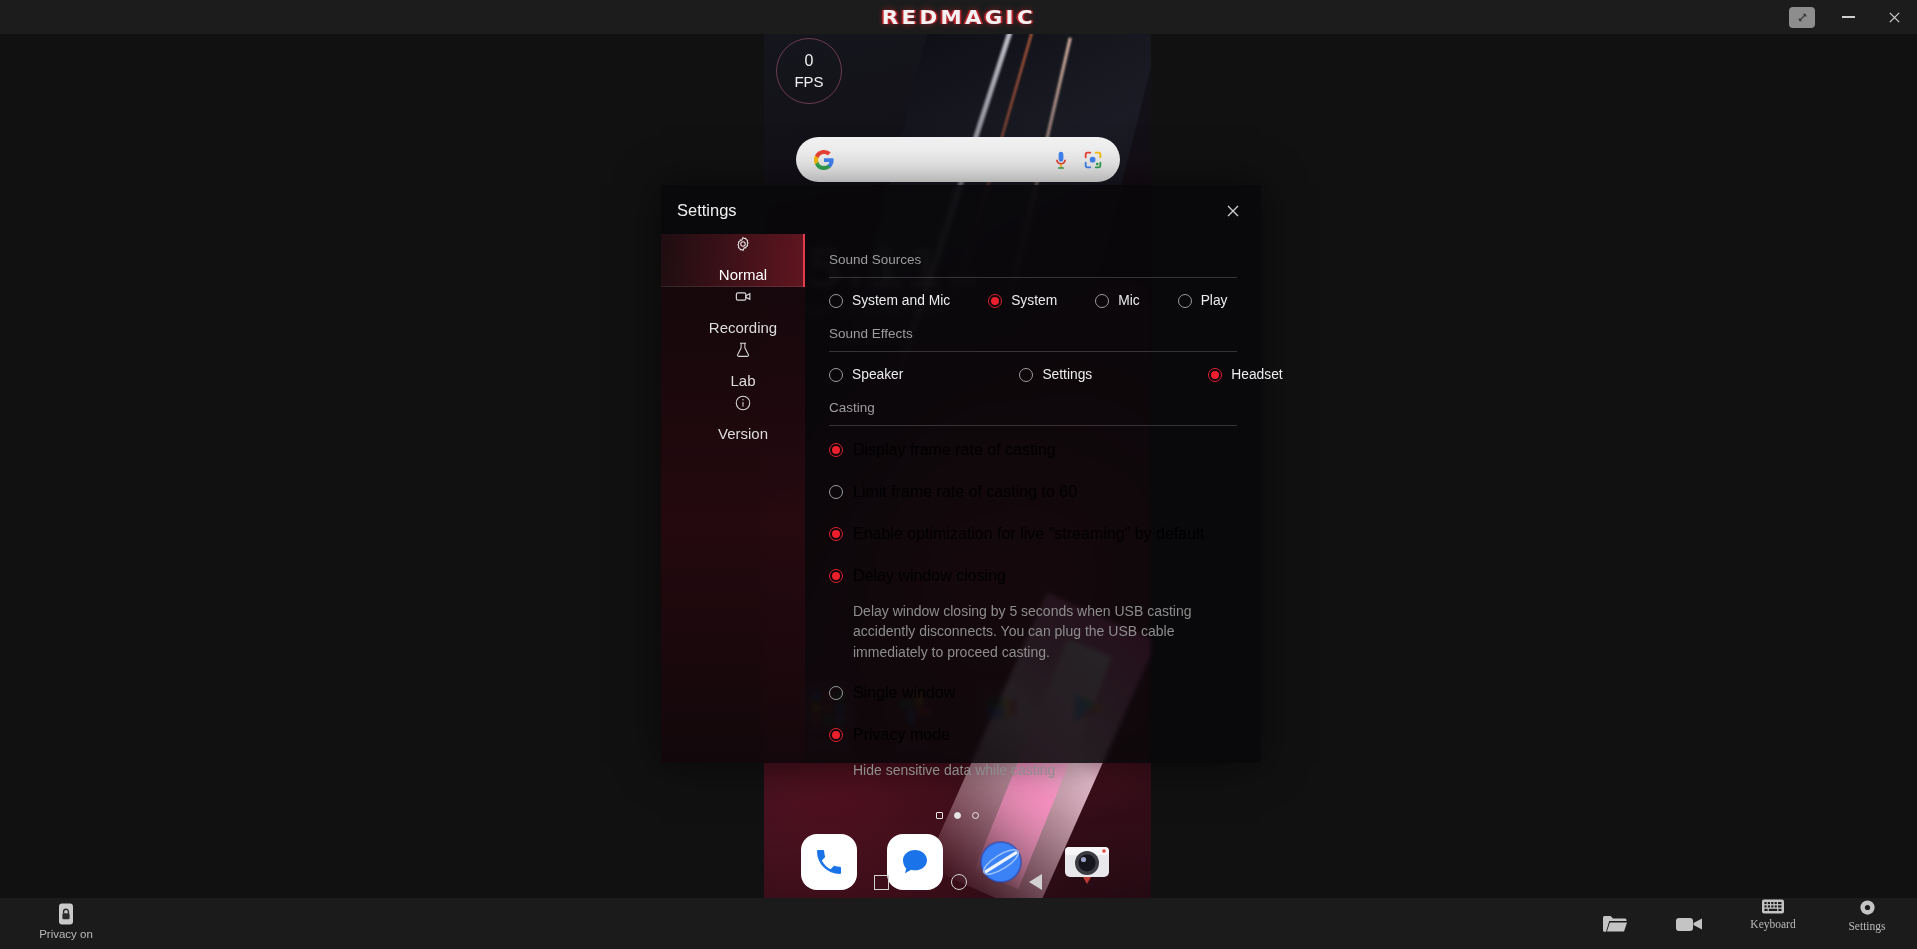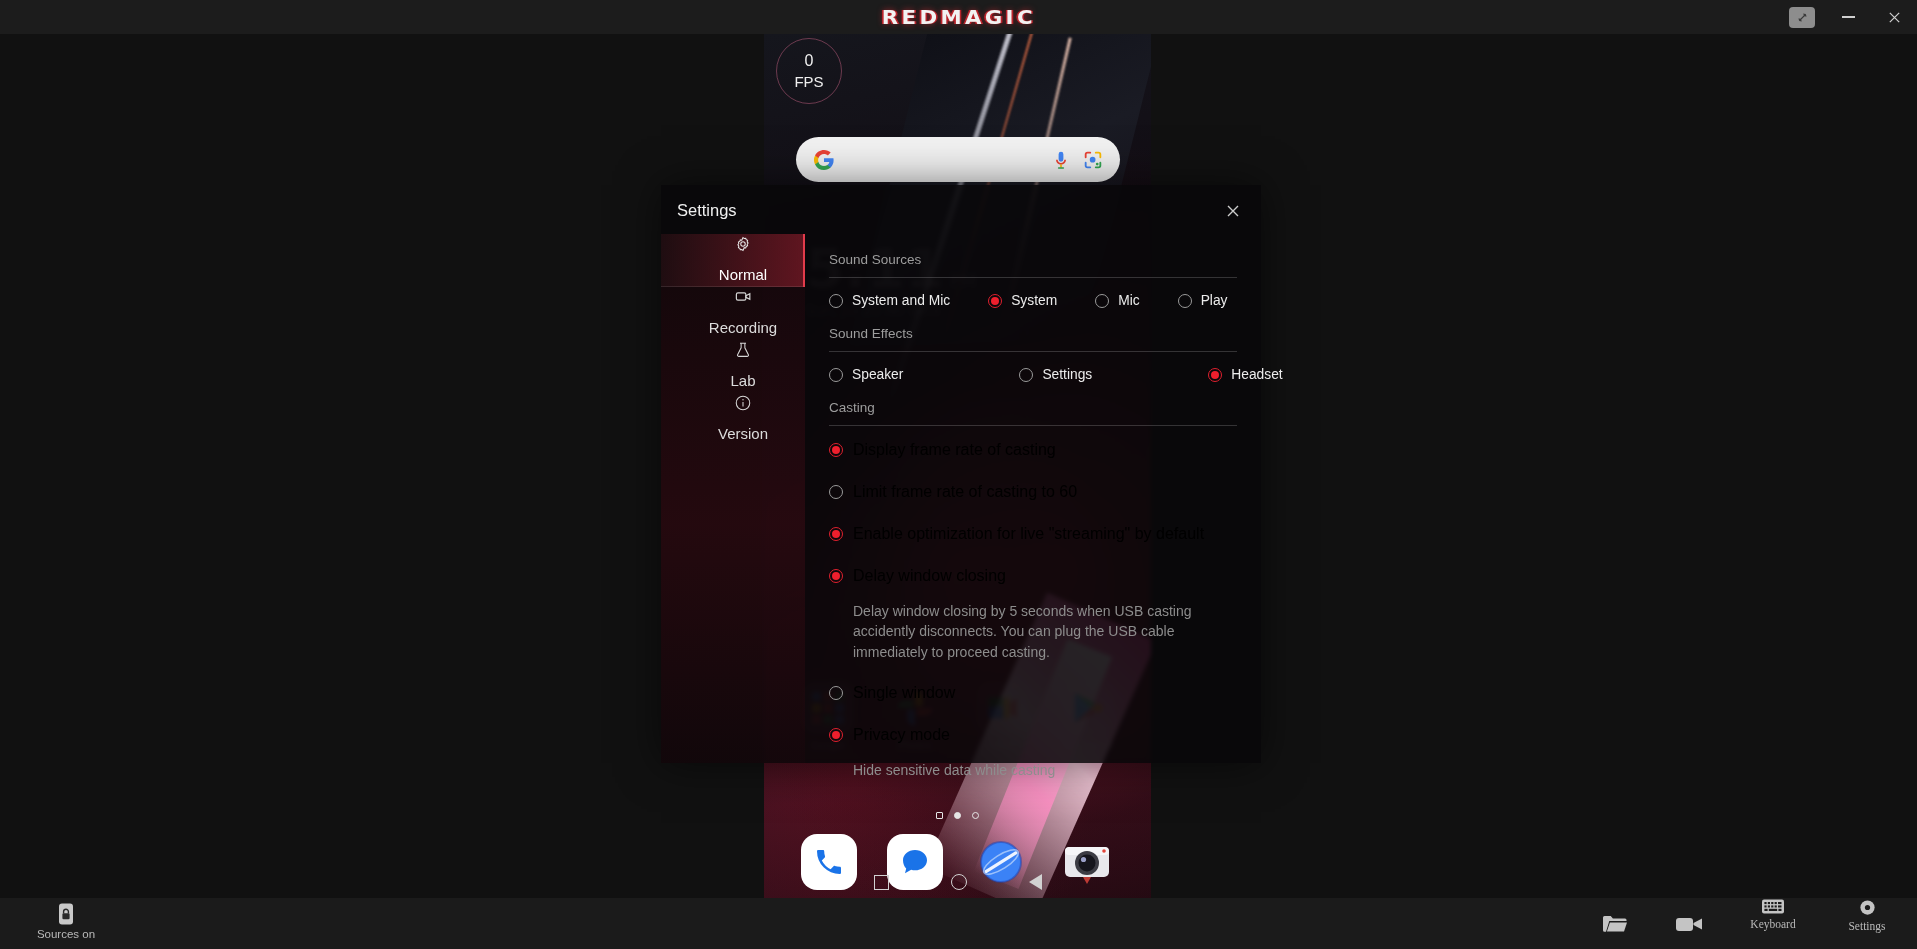--- a/index.html
+++ b/index.html
@@ -434,21 +434,21 @@
     </div>
   </div>
 
   <div class="bottombar">
     <div class="bb-left">
       <svg width="20" height="24" viewBox="0 0 20 24">
         <rect x="3" y="1.5" width="14" height="21" rx="3" fill="#c9c9c9"></rect>
         <path d="M7.6 11.5V9.6a2.4 2.4 0 0 1 4.8 0v1.9" fill="none" stroke="#2a2a2a" stroke-width="1.4"></path>
         <rect x="6.4" y="11.2" width="7.2" height="6" rx="1.2" fill="#2a2a2a"></rect>
       </svg>
-      <span class="lbl">Sources on</span>
+      <span class="lbl">Privacy on</span>
     </div>
 
     <div class="bb-right">
       <div class="bb-icon-only">
         <svg width="26" height="22" viewBox="0 0 26 22">
           <path fill="#c4c4c4" d="M1 4.5A1.5 1.5 0 0 1 2.5 3h6.2l2.2 2.6H23a1.5 1.5 0 0 1 1.5 1.5v1H7.3L4 18.8H2.5A1.5 1.5 0 0 1 1 17.3z"></path>
           <path fill="#c4c4c4" d="M7.9 9.6H25l-3 9H4.9z"></path>
         </svg>
       </div>
       <div class="bb-icon-only">

